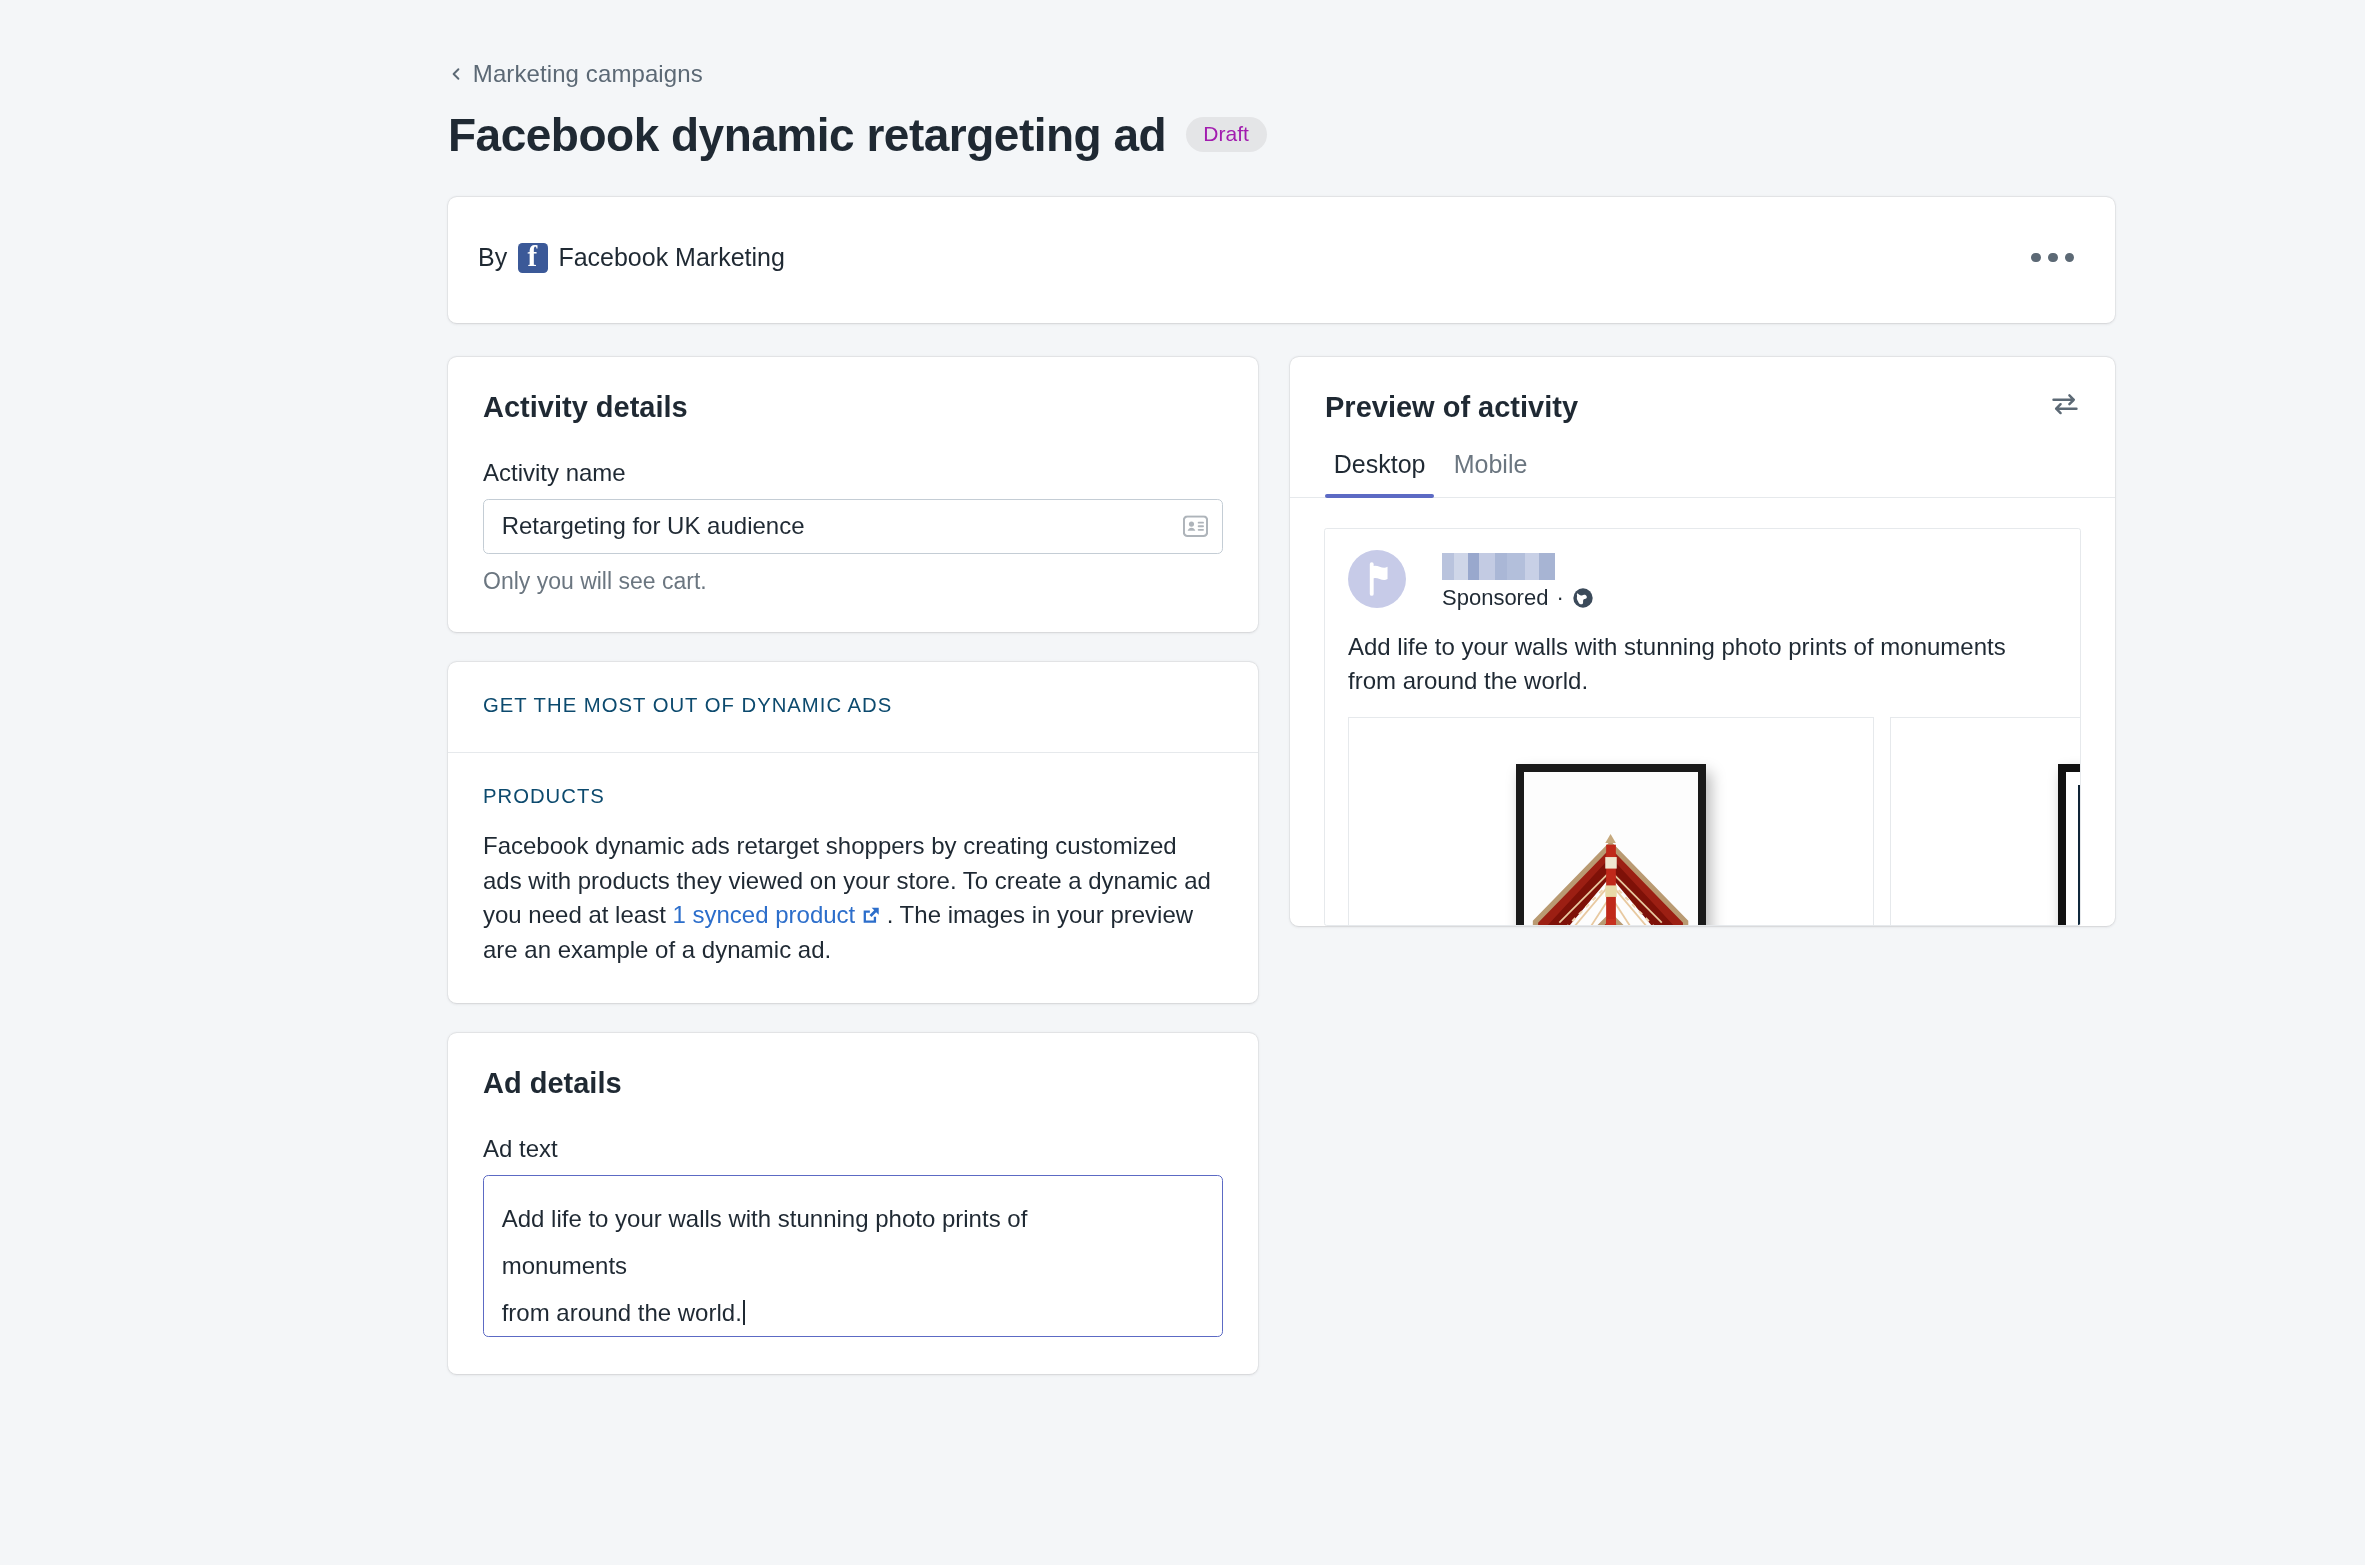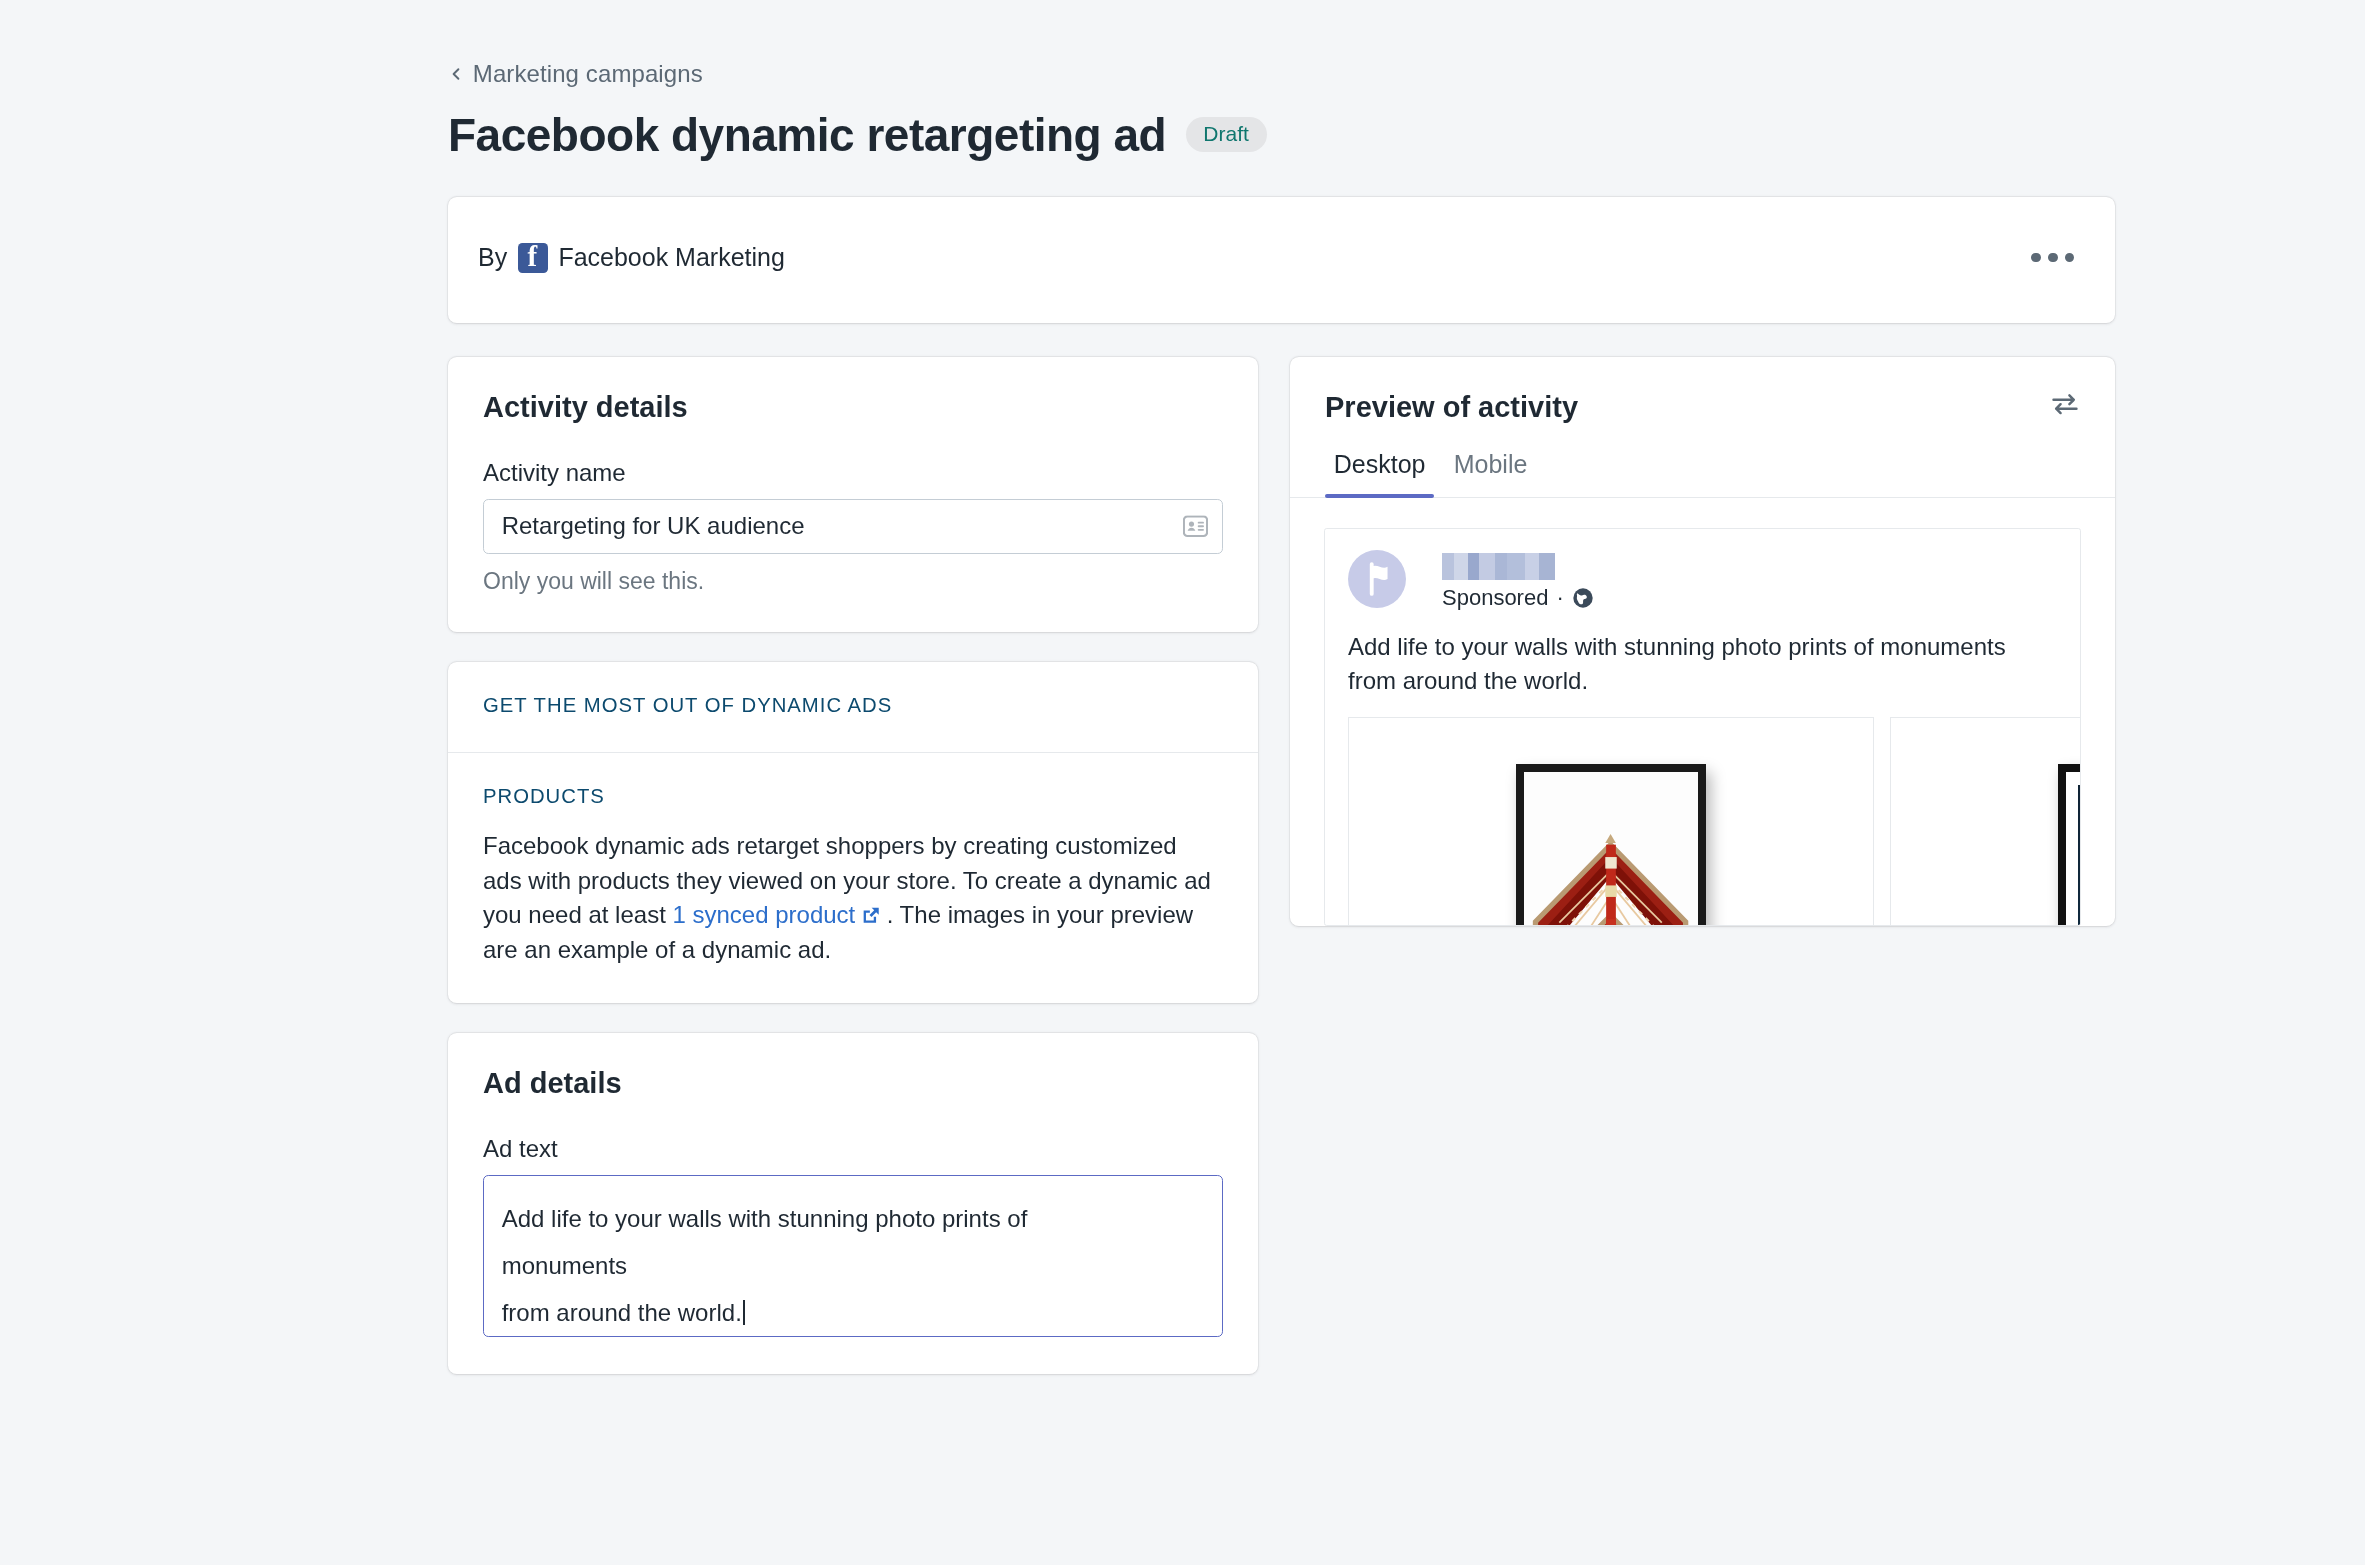--- a/index.html
+++ b/index.html
@@ -25,21 +25,21 @@
   .breadcrumb .label {
     font-size: 24px; color: #5c6975; letter-spacing: 0.1px;
   }
 
   
   .title-row { display: flex; align-items: center; gap: 19.5px; margin-top: 19.5px; }
   .page-title {
     font-size: 46px; font-weight: bold; color: #1f2933; letter-spacing: -0.5px;
   }
   .badge {
-    background: #e4e5e7; color: #0f766e;
+    background: #e4e5e7; color: #a21caf;
     font-size: 21px; border-radius: 19.5px;
     padding: 6.2px 17.7px 8px; line-height: 1;
   }
 
   
   .card {
     background: #ffffff;
     border-radius: 8.8px;
     box-shadow: 0 0 0 0.9px rgba(63,63,68,.05), 0 0.9px 2.7px rgba(63,63,68,.15);
   }
@@ -215,21 +215,21 @@
                 <svg viewBox="0 0 28 24" fill="none">
                   <rect x="1" y="1" width="26" height="22" rx="4" stroke="#aeb4ba" stroke-width="2.4"></rect>
                   <circle cx="9.5" cy="9.6" r="2.9" fill="#aeb4ba"></circle>
                   <path d="M5.2 17.2c.7-2.3 2.4-3.4 4.3-3.4s3.6 1.1 4.3 3.4z" fill="#aeb4ba"></path>
                   <rect x="16.5" y="7" width="7" height="2.1" rx="1" fill="#aeb4ba"></rect>
                   <rect x="16.5" y="11" width="7" height="2.1" rx="1" fill="#aeb4ba"></rect>
                   <rect x="16.5" y="15" width="7" height="2.1" rx="1" fill="#aeb4ba"></rect>
                 </svg>
               </span>
             </div>
-            <div class="helper">Only you will see this.</div>
+            <div class="helper">Only you will see cart.</div>
           </div>
         </div>
 
         <div class="card">
           <div class="tips-sec">
             <div class="kicker">GET THE MOST OUT OF DYNAMIC ADS</div>
           </div>
           <div class="tips-sec">
             <div class="kicker">PRODUCTS</div>
             <div class="body-text">

